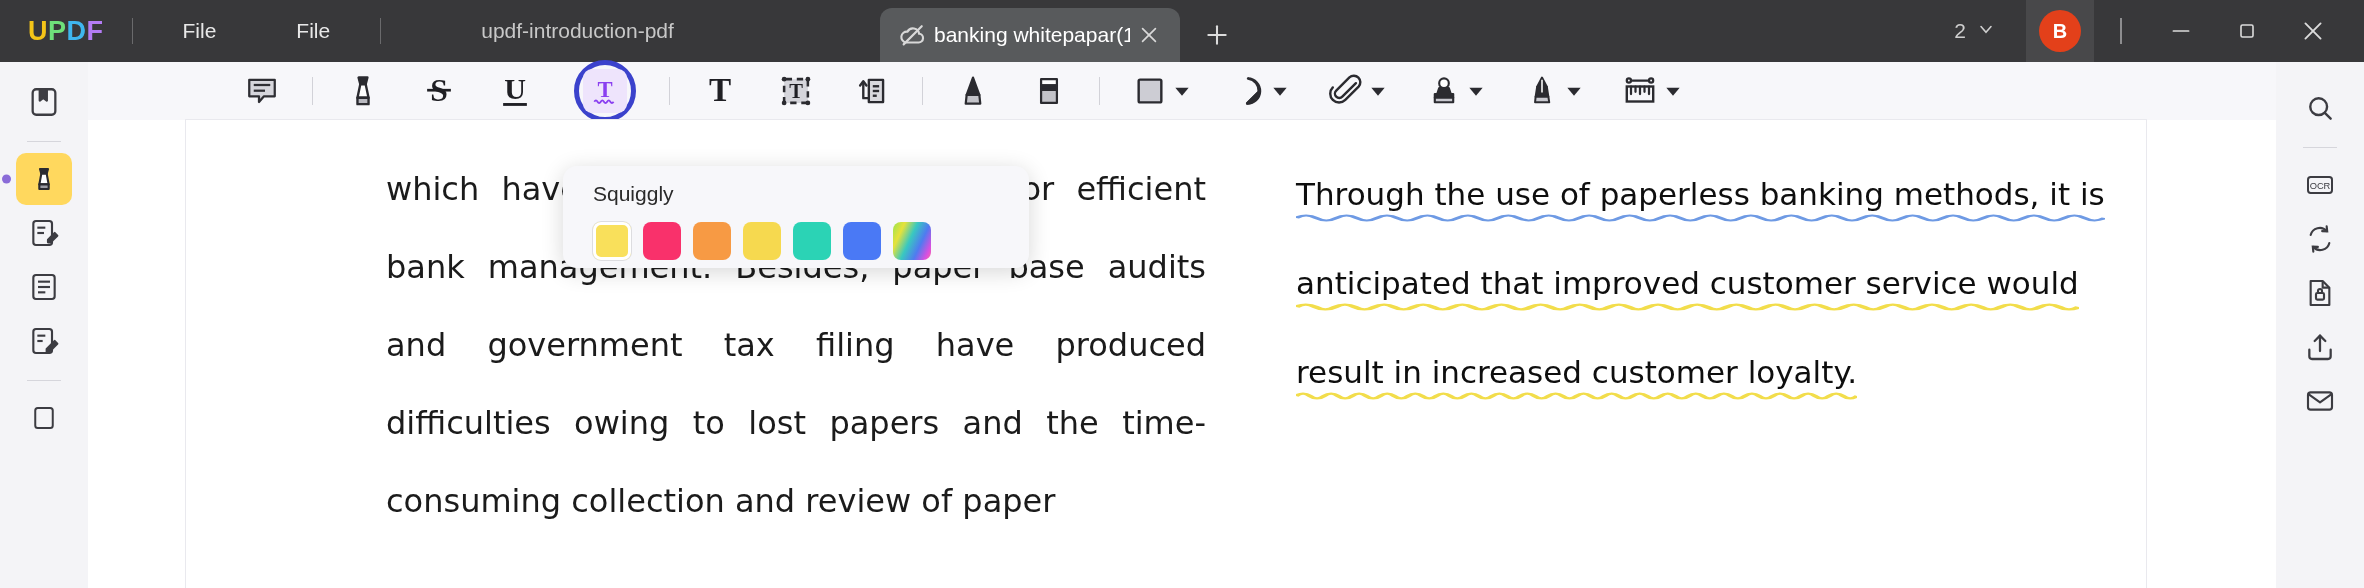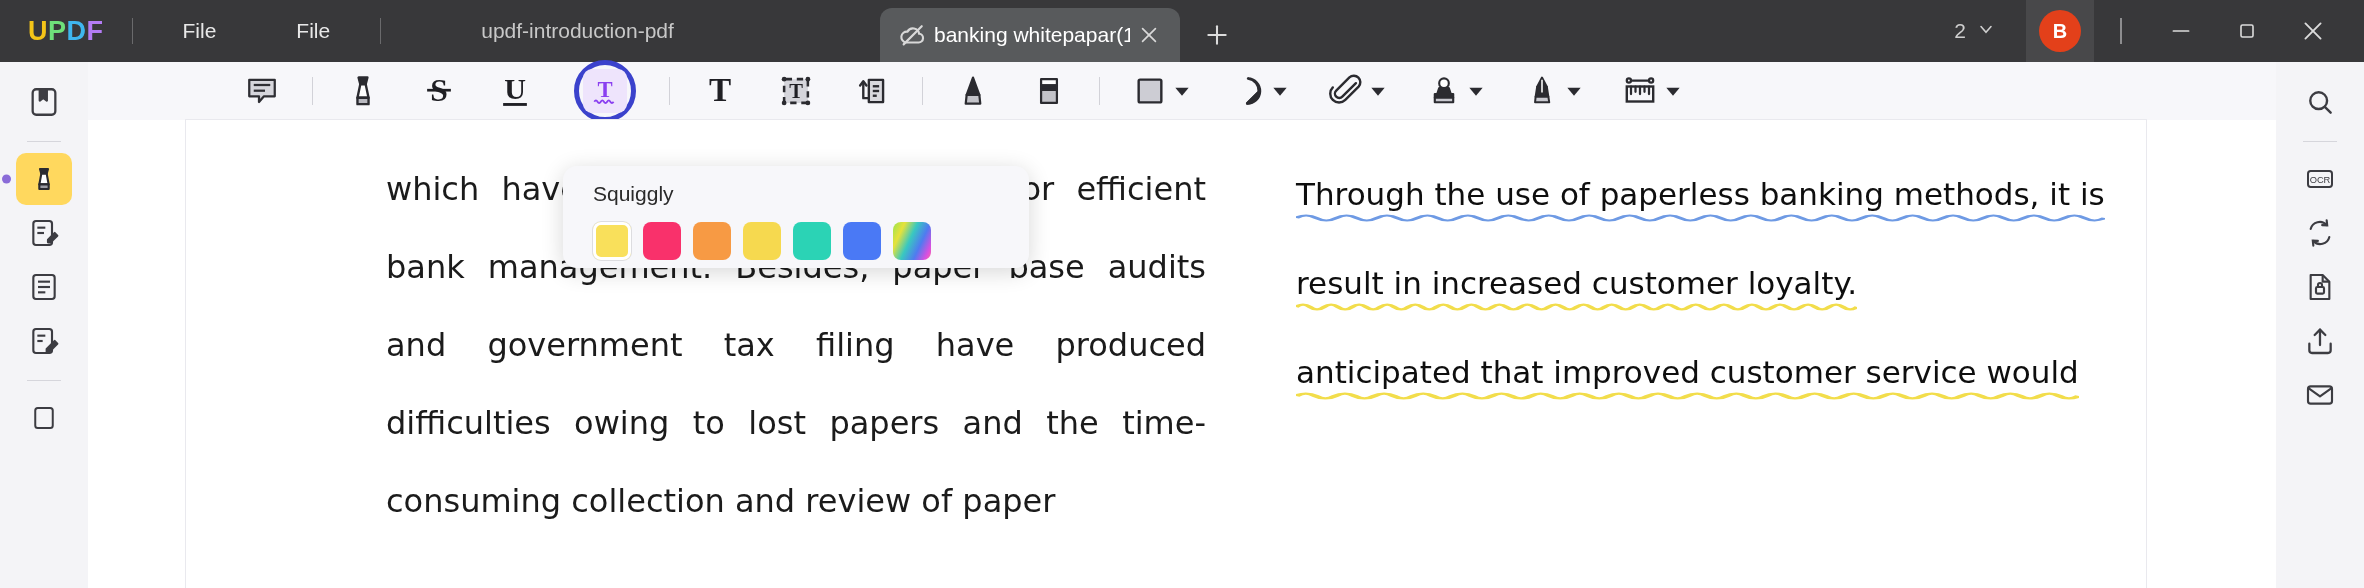--- a/index.html
+++ b/index.html
@@ -111,21 +111,21 @@
     background: #8a6bd8;
   }
   .rail-divider { width: 34px; height: 1px; background: #d6d6dc; margin: 11px 0; }
 
   
   .rightrail {
     position: absolute; right: 0; top: 62px;
     width: 88px; height: 526px;
     background: #f4f4f7;
     display: flex; flex-direction: column; align-items: center;
-    padding-top: 14px;
+    padding-top: 20px;
   }
 
   
   .toolbar {
     position: absolute; left: 88px; top: 62px;
     width: 2188px; height: 58px;
     background: #f7f7fa;
     display: flex; align-items: center;
   }
   .tool {
@@ -581,30 +581,30 @@
           <span class="doc-line">
             <span>Through the use of paperless banking methods, it is</span>
             <svg class="squiggle" preserveAspectRatio="none" viewBox="0 0 200 10">
               <path d="M0 5 q2.5 -4 5 0 t5 0 t5 0 t5 0 t5 0 t5 0 t5 0 t5 0 t5 0 t5 0 t5 0 t5 0 t5 0 t5 0 t5 0 t5 0 t5 0 t5 0 t5 0 t5 0 t5 0 t5 0 t5 0 t5 0 t5 0 t5 0 t5 0 t5 0 t5 0 t5 0 t5 0 t5 0 t5 0 t5 0 t5 0 t5 0 t5 0 t5 0 t5 0 t5 0" fill="none" stroke="#6e9ae4" stroke-width="1.7"></path>
             </svg>
           </span>
         </span>
 
         <span class="doc-line-wrap">
           <span class="doc-line">
-            <span>result in increased customer loyalty.</span>
+            <span>anticipated that improved customer service would</span>
             <svg class="squiggle" preserveAspectRatio="none" viewBox="0 0 200 10">
               <path d="M0 5 q2.5 -4 5 0 t5 0 t5 0 t5 0 t5 0 t5 0 t5 0 t5 0 t5 0 t5 0 t5 0 t5 0 t5 0 t5 0 t5 0 t5 0 t5 0 t5 0 t5 0 t5 0 t5 0 t5 0 t5 0 t5 0 t5 0 t5 0 t5 0 t5 0 t5 0 t5 0 t5 0 t5 0 t5 0 t5 0 t5 0 t5 0 t5 0 t5 0 t5 0 t5 0" fill="none" stroke="#f2dd4b" stroke-width="2"></path>
             </svg>
           </span>
         </span>
 
         <span class="doc-line-wrap">
           <span class="doc-line">
-            <span>anticipated that improved customer service would</span>
+            <span>result in increased customer loyalty.</span>
             <svg class="squiggle" preserveAspectRatio="none" viewBox="0 0 200 10">
               <path d="M0 5 q2.5 -4 5 0 t5 0 t5 0 t5 0 t5 0 t5 0 t5 0 t5 0 t5 0 t5 0 t5 0 t5 0 t5 0 t5 0 t5 0 t5 0 t5 0 t5 0 t5 0 t5 0 t5 0 t5 0 t5 0 t5 0 t5 0 t5 0 t5 0 t5 0 t5 0 t5 0 t5 0 t5 0 t5 0 t5 0 t5 0 t5 0 t5 0 t5 0 t5 0 t5 0" fill="none" stroke="#f2dd4b" stroke-width="2"></path>
             </svg>
           </span>
         </span>
       </div>
     </div>
   </div>
 </div>
 

